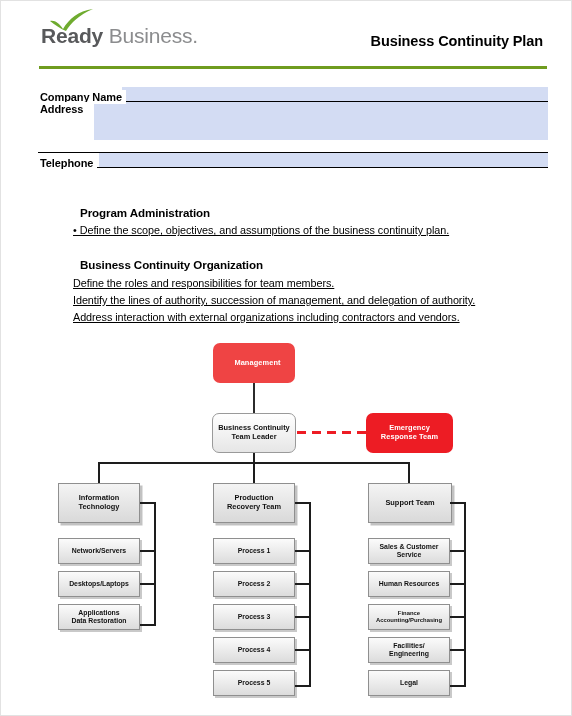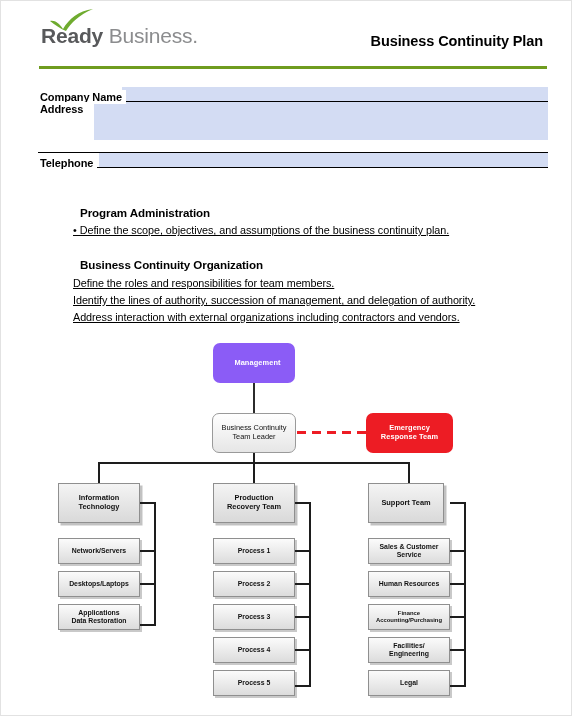--- a/index.html
+++ b/index.html
@@ -36,23 +36,23 @@
   
   .sec-h{position:absolute;font-size:11.6px;font-weight:bold;color:#000;letter-spacing:-0.1px;margin-left:41px;}
   .sec-p{position:absolute;font-size:10.8px;color:#000;letter-spacing:-0.05px;text-decoration:underline;}
 
   
   .chart{position:absolute;left:0;top:330px;width:572px;height:386px;}
   .node{position:absolute;box-sizing:border-box;display:flex;align-items:center;
         justify-content:center;text-align:center;line-height:1.15;}
   .node span{display:block;}
 
-  .n-mgmt{background:#8b5cf6;color:#fff;border-radius:7px;font-size:7.4px;font-weight:bold;
+  .n-mgmt{background:#ef4444;color:#fff;border-radius:7px;font-size:7.4px;font-weight:bold;
           letter-spacing:0.1px;padding-left:7px;}
-  .n-leader{border:1px solid #9a9a9a;border-radius:7px;font-size:7.4px;font-weight:normal;
+  .n-leader{border:1px solid #9a9a9a;border-radius:7px;font-size:7.4px;font-weight:bold;
             color:#111;background:linear-gradient(#ffffff,#e6e6e6);}
   .n-emerg{background:#ed1c24;color:#fff;border-radius:7px;font-size:7.4px;font-weight:bold;
            letter-spacing:0.1px;}
   .n-tier2{border:1px solid #8f8f8f;font-size:7.4px;font-weight:bold;color:#111;
            background:linear-gradient(#f4f4f4,#d9d9d9);
            box-shadow:2.5px 2.5px 0 rgba(120,120,120,.45);}
   .n-leaf{border:1px solid #8f8f8f;font-size:6.9px;font-weight:bold;color:#111;
           background:linear-gradient(#fbfbfb,#dcdcdc);
           box-shadow:2px 2px 0 rgba(120,120,120,.40);}
   .n-leaf.small{font-size:5.9px;}
@@ -206,21 +206,21 @@
     </div>
     <div class="ln h thick" style="left:294px;top:318px;width:16px;"></div>
 
     <div class="node n-leaf" style="left:212px;top:339px;width:82px;height:26px;">
       <div>
           <span>Process 5</span>
         </div>
     </div>
     <div class="ln h thick" style="left:294px;top:354px;width:16px;"></div>
 
-    <div class="node n-tier2" style="left:367px;top:152px;width:76px;height:40px;">
+    <div class="node n-tier2" style="left:367px;top:152px;width:84px;height:40px;">
       <div>
         <span>Support Team</span>
       </div>
     </div>
     <div class="ln h thick" style="left:449px;top:171px;width:16px;"></div>
     <div class="ln v thick" style="left:463px;top:171px;height:185px;"></div>
 
     <div class="node n-leaf" style="left:367px;top:207px;width:82px;height:26px;">
       <div>
         <span>Sales &amp; Customer</span>

